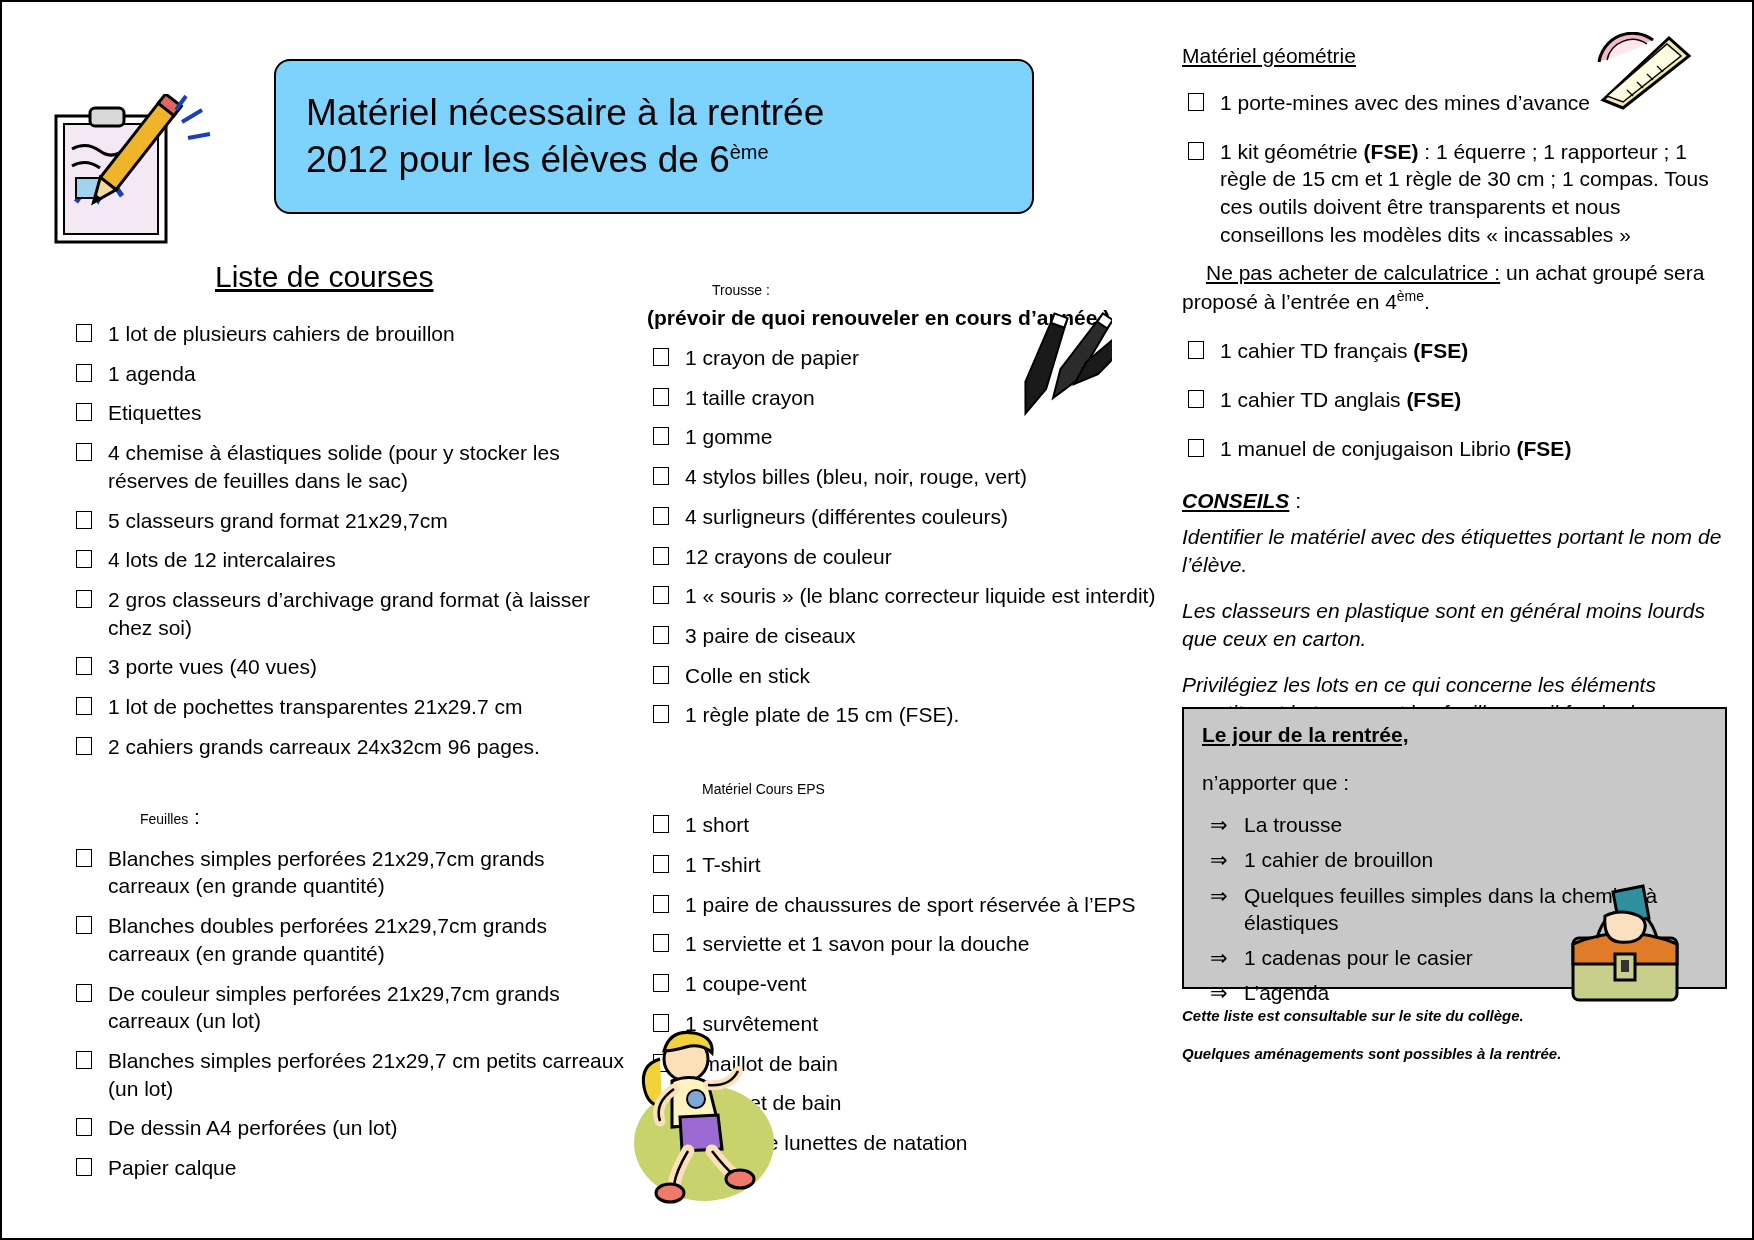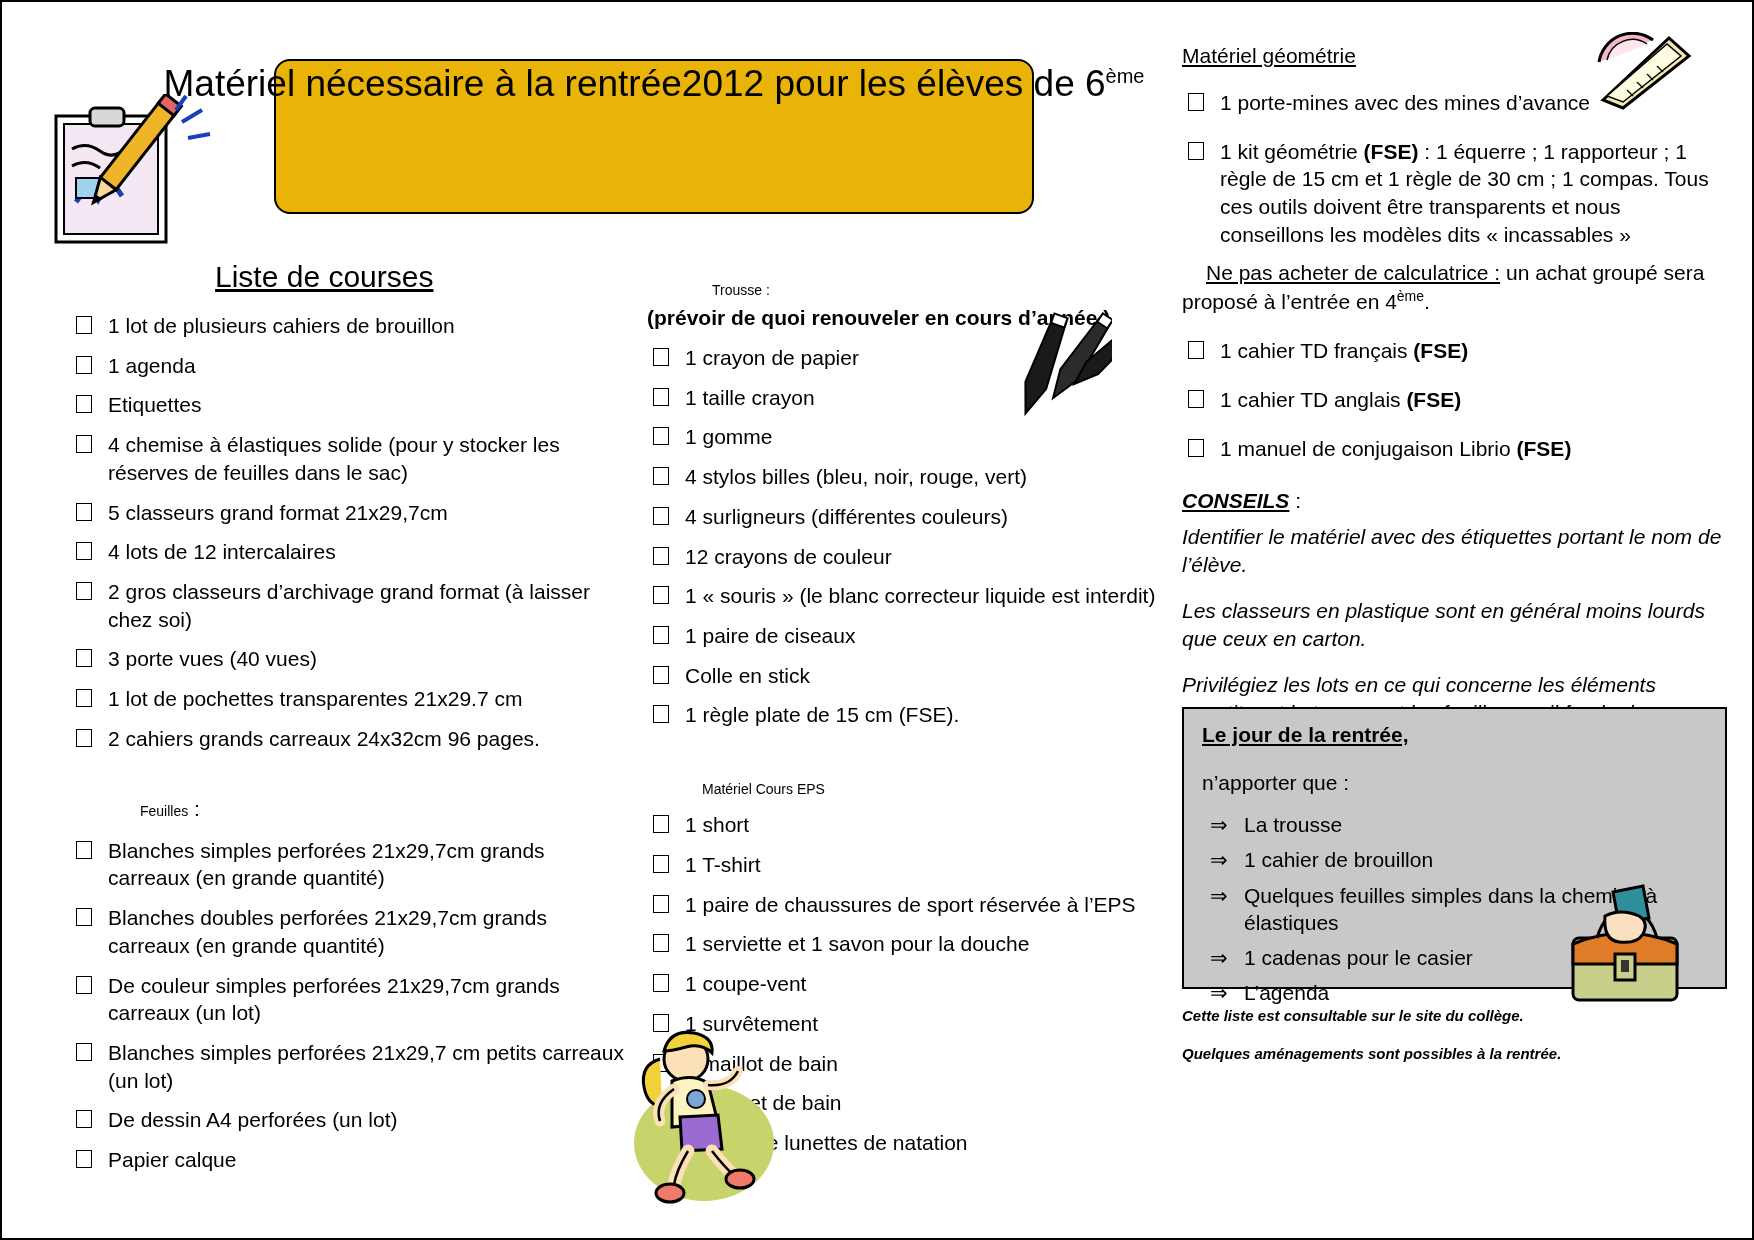--- a/index.html
+++ b/index.html
@@ -24,26 +24,27 @@
     box-sizing: border-box;
   }
 
   
   .title-banner {
     position: absolute;
     left: 272px;
     top: 57px;
     width: 760px;
     height: 155px;
-    background: #eab308;
+    background: #7dd3fc;
     border: 2px solid #000;
     border-radius: 16px;
     display: flex;
+    flex-direction: column;
     justify-content: center;
-    padding: 0 30px;
+    padding: 12px 30px;
     box-sizing: border-box;
   }
   .title-line {
     font-size: 37px;
     line-height: 1.25;
     white-space: nowrap;
   }
   .sup {
     font-size: 20px;
     vertical-align: super;
@@ -53,21 +54,21 @@
   .col {
     position: absolute;
   }
   .col-left  { left: 68px;  top: 258px; width: 560px; }
   .col-mid   { left: 645px; top: 280px; width: 540px; }
   .col-right { left: 1180px; top: 42px; width: 545px; }
 
   .heading {
     font-size: 30px;
     text-decoration: underline;
-    margin-bottom: 18px;
+    margin-bottom: 26px;
   }
   .heading-sm {
     font-size: 14px;
   }
   .center { text-align: center; }
 
   ul.items {
     list-style: none;
     margin: 0;
     padding: 0;
@@ -255,21 +256,21 @@
     <div style="font-size:21px; font-weight:bold; margin-top:8px;">(prévoir de quoi renouveler en cours d’année )</div>
 
     <ul class="items" style="margin-top:14px;">
       <li><span class="box"></span><span>1 crayon de papier</span></li>
       <li><span class="box"></span><span>1 taille crayon</span></li>
       <li><span class="box"></span><span>1 gomme</span></li>
       <li><span class="box"></span><span>4 stylos billes (bleu, noir, rouge, vert)</span></li>
       <li><span class="box"></span><span>4 surligneurs (différentes couleurs)</span></li>
       <li><span class="box"></span><span>12 crayons de couleur</span></li>
       <li><span class="box"></span><span>1 « souris » (le blanc correcteur liquide est interdit)</span></li>
-      <li><span class="box"></span><span>1 paire de ciseaux</span></li>
+      <li><span class="box"></span><span>3 paire de ciseaux</span></li>
       <li><span class="box"></span><span>Colle en stick</span></li>
       <li><span class="box"></span><span>1 règle plate de 15 cm (FSE).</span></li>
     </ul>
 
     <div class="mid-block-2">
       <div class="heading-sm" style="margin-left:55px;">Matériel Cours EPS</div>
       <ul class="items" style="margin-top:14px;">
         <li><span class="box"></span><span>1 short</span></li>
         <li><span class="box"></span><span>1 T-shirt</span></li>
         <li><span class="box"></span><span>1 paire de chaussures de sport réservée à l’EPS</span></li>

